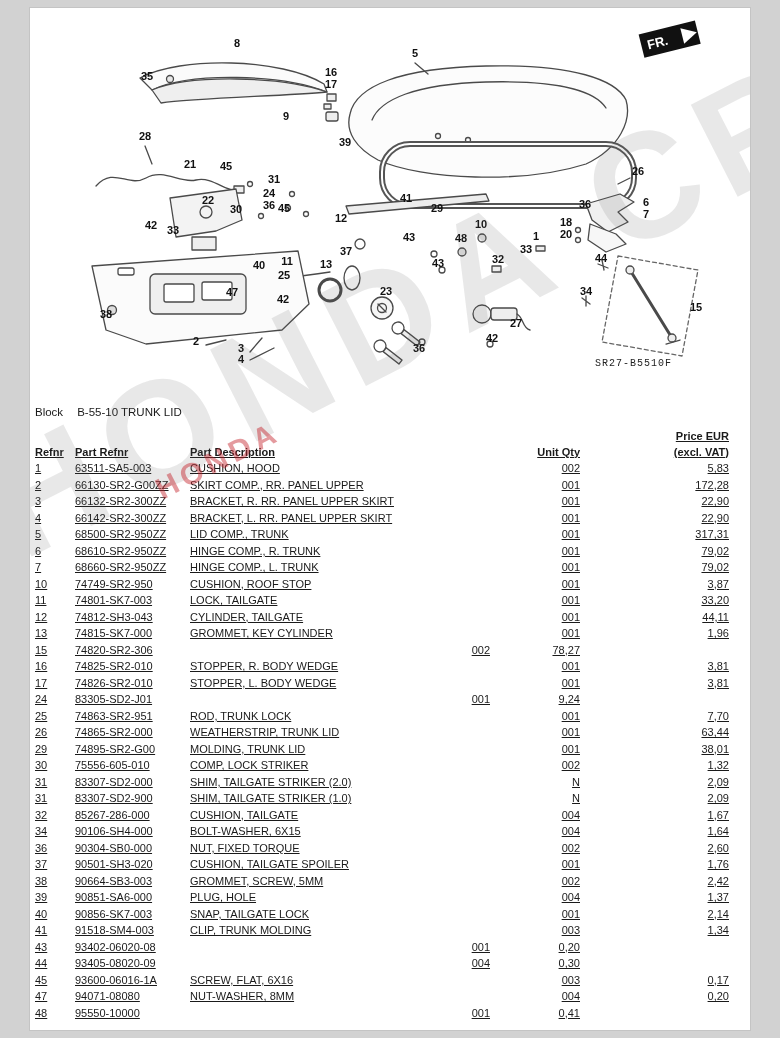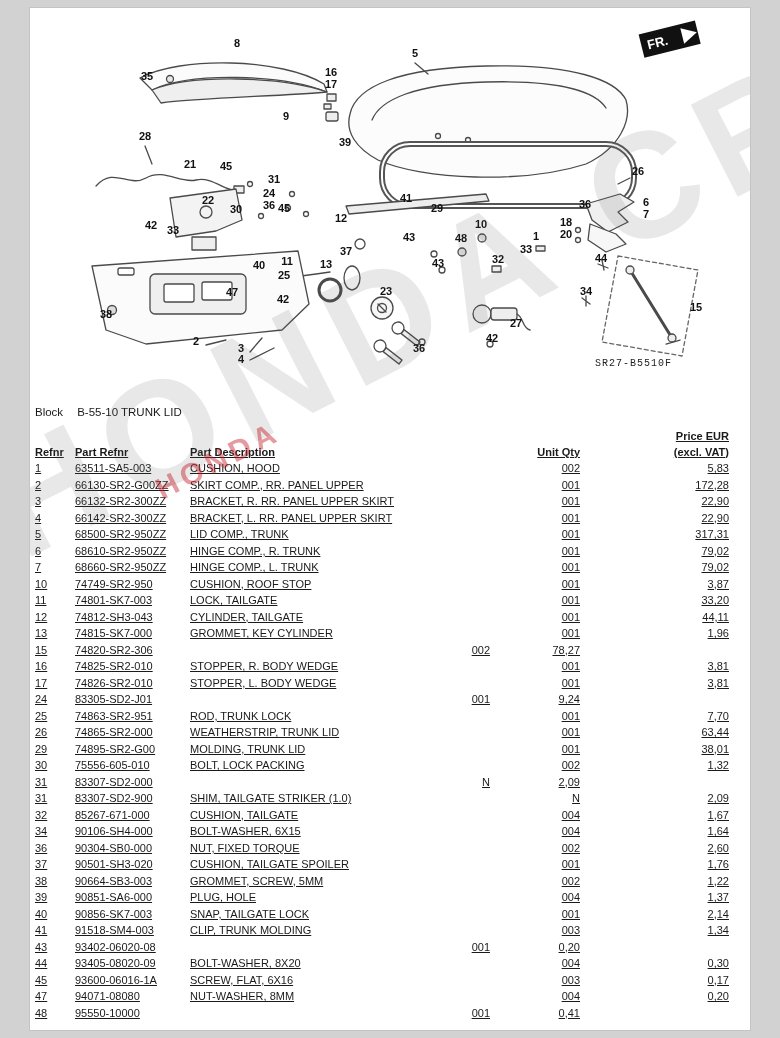--- a/index.html
+++ b/index.html
@@ -372,43 +372,44 @@
       <span class="c-ref">29</span>
       <span class="c-pn">74895-SR2-G00</span>
       <span class="c-desc">MOLDING, TRUNK LID</span>
       <span class="c-qty center">001</span>
       <span class="c-price right">38,01</span>
     </div>
 
     <div class="trow">
       <span class="c-ref">30</span>
       <span class="c-pn">75556-605-010</span>
-      <span class="c-desc">BOLT, LOCK PACKING</span>
+      <span class="c-desc">COMP, LOCK STRIKER</span>
       <span class="c-qty center">002</span>
       <span class="c-price right">1,32</span>
     </div>
 
     <div class="trow">
       <span class="c-ref">31</span>
       <span class="c-pn">83307-SD2-000</span>
+      <span class="c-desc">SHIM, TAILGATE STRIKER (2.0)</span>
       <span class="c-qty center">N</span>
       <span class="c-price right">2,09</span>
     </div>
 
     <div class="trow">
       <span class="c-ref">31</span>
       <span class="c-pn">83307-SD2-900</span>
       <span class="c-desc">SHIM, TAILGATE STRIKER (1.0)</span>
       <span class="c-qty center">N</span>
       <span class="c-price right">2,09</span>
     </div>
 
     <div class="trow">
       <span class="c-ref">32</span>
-      <span class="c-pn">85267-671-000</span>
+      <span class="c-pn">85267-286-000</span>
       <span class="c-desc">CUSHION, TAILGATE</span>
       <span class="c-qty center">004</span>
       <span class="c-price right">1,67</span>
     </div>
 
     <div class="trow">
       <span class="c-ref">34</span>
       <span class="c-pn">90106-SH4-000</span>
       <span class="c-desc">BOLT-WASHER, 6X15</span>
       <span class="c-qty center">004</span>
@@ -429,21 +430,21 @@
       <span class="c-desc">CUSHION, TAILGATE SPOILER</span>
       <span class="c-qty center">001</span>
       <span class="c-price right">1,76</span>
     </div>
 
     <div class="trow">
       <span class="c-ref">38</span>
       <span class="c-pn">90664-SB3-003</span>
       <span class="c-desc">GROMMET, SCREW, 5MM</span>
       <span class="c-qty center">002</span>
-      <span class="c-price right">1,22</span>
+      <span class="c-price right">2,42</span>
     </div>
 
     <div class="trow">
       <span class="c-ref">39</span>
       <span class="c-pn">90851-SA6-000</span>
       <span class="c-desc">PLUG, HOLE</span>
       <span class="c-qty center">004</span>
       <span class="c-price right">1,37</span>
     </div>
 
@@ -466,21 +467,20 @@
     <div class="trow">
       <span class="c-ref">43</span>
       <span class="c-pn">93402-06020-08</span>
       <span class="c-qty center">001</span>
       <span class="c-price right">0,20</span>
     </div>
 
     <div class="trow">
       <span class="c-ref">44</span>
       <span class="c-pn">93405-08020-09</span>
-      <span class="c-desc">BOLT-WASHER, 8X20</span>
       <span class="c-qty center">004</span>
       <span class="c-price right">0,30</span>
     </div>
 
     <div class="trow">
       <span class="c-ref">45</span>
       <span class="c-pn">93600-06016-1A</span>
       <span class="c-desc">SCREW, FLAT, 6X16</span>
       <span class="c-qty center">003</span>
       <span class="c-price right">0,17</span>

